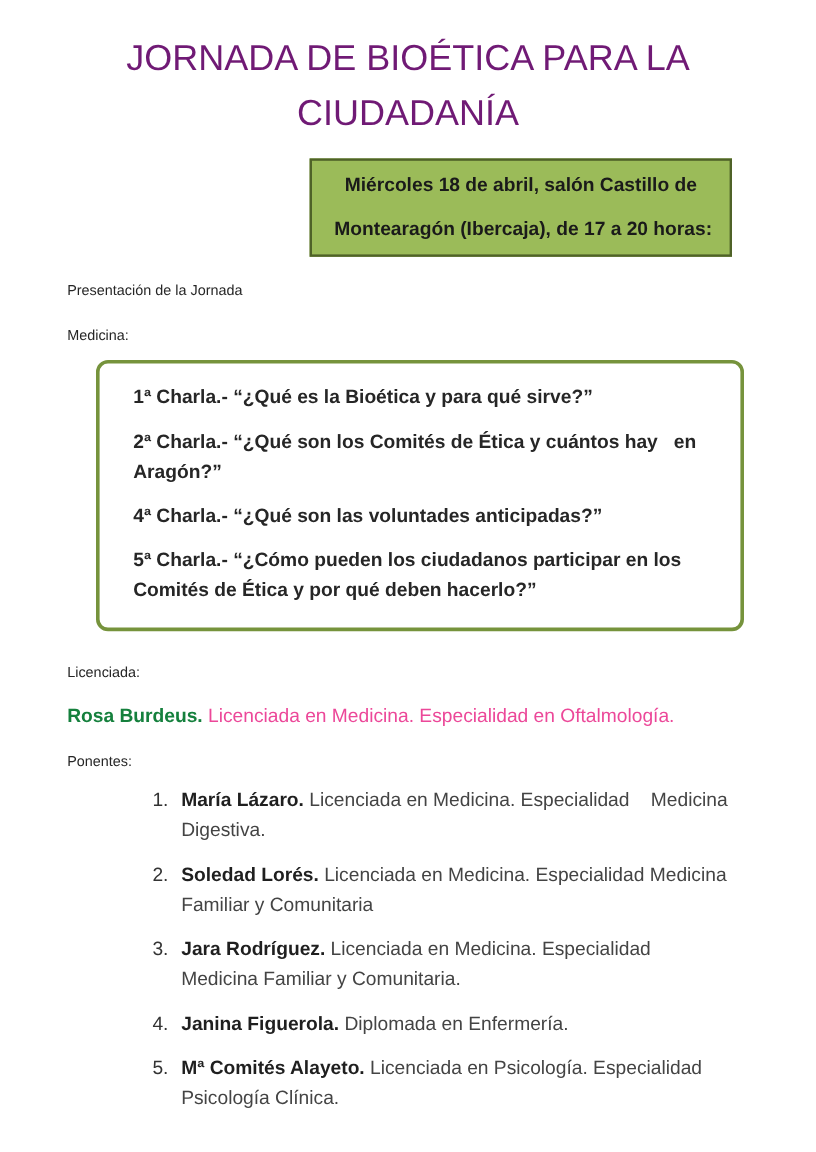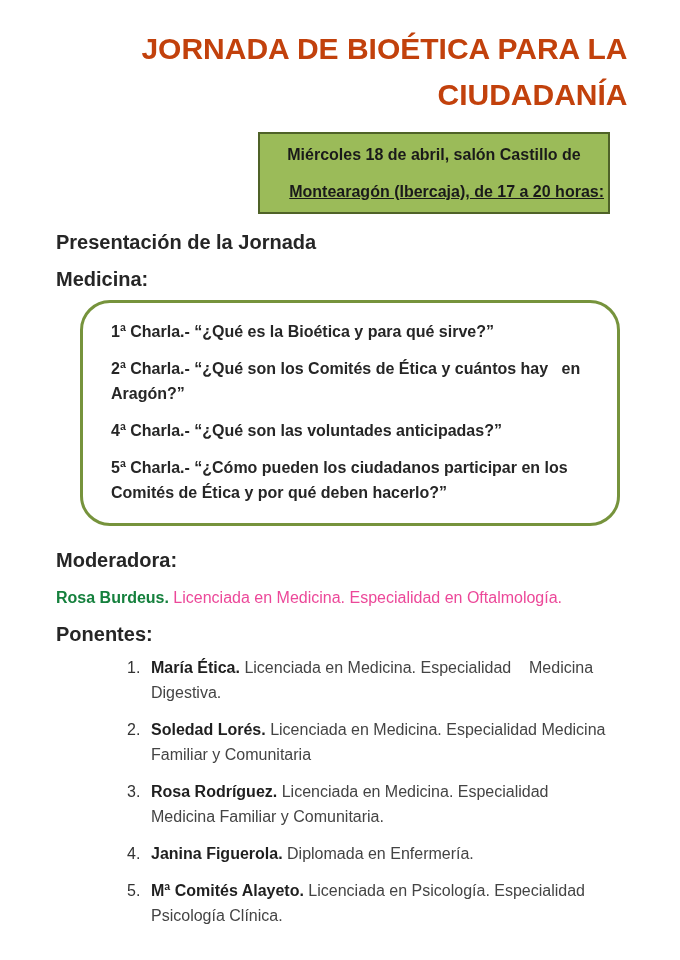--- a/index.html
+++ b/index.html
@@ -10,51 +10,51 @@
     height: 960px;
     margin: 0 auto;
     background: #ffffff;
     font-family: "Liberation Sans", sans-serif;
     color: #262626;
     overflow: hidden;
   }
   .title {
     margin: 26px auto 0 auto;
     max-width: 575px;
-    text-align: right;
+    text-align: center;
     font-size: 30px;
-    font-weight: bold;
+    font-weight: normal;
     line-height: 46px;
-    color: #c2410c;
+    color: #701a75;
   }
   .date-box {
     margin: 14px 38px 0 258px;
     width: 352px;
     background: #9bbb59;
     border: 2px solid #4f6228;
     padding: 2px 4px;
     font-size: 16px;
     font-weight: bold;
     color: #1a1a1a;
     line-height: 37px;
   }
   .date-box .l1 { text-align: center; }
-  .date-box .l2 { text-align: right; padding-left: 4px; text-decoration: underline; }
+  .date-box .l2 { text-align: center; padding-left: 4px; }
   .label {
     margin: 16px 0 0 56px;
-    font-size: 20px;
-    font-weight: bold;
+    font-size: 12px;
+    font-weight: normal;
     color: #262626;
     line-height: 25px;
   }
   .label.tight { margin-top: 12px; }
   .charlas-box {
     margin: 8px 60px 0 80px;
     border: 3px solid #76933c;
-    border-radius: 30px;
+    border-radius: 10px;
     padding: 10px 20px 12px 28px;
   }
   .charla {
     font-size: 16px;
     font-weight: bold;
     color: #262626;
     line-height: 25px;
     margin: 6px 0;
     white-space: pre-wrap;
   }
@@ -104,41 +104,41 @@
 
   <p class="label tight">Medicina:</p>
 
   <div class="charlas-box">
     <p class="charla">1ª Charla.- “¿Qué es la Bioética y para qué sirve?”</p>
     <p class="charla">2ª Charla.- “¿Qué son los Comités de Ética y cuántos hay   en Aragón?”</p>
     <p class="charla">4ª Charla.- “¿Qué son las voluntades anticipadas?”</p>
     <p class="charla">5ª Charla.- “¿Cómo pueden los ciudadanos participar en los Comités de Ética y por qué deben hacerlo?”</p>
   </div>
 
-  <p class="label" style="margin-top:22px">Moderadora:</p>
+  <p class="label" style="margin-top:22px">Licenciada:</p>
 
   <p class="person-line"><span class="name">Rosa Burdeus.</span><span class="desc"> Licenciada en Medicina. Especialidad en Oftalmología.</span></p>
 
   <p class="label tight">Ponentes:</p>
 
   <div class="ponentes-list">
 
     <div class="ponente-row">
       <span class="num">1.</span>
-      <span class="ptext"><span class="name">María Ética.</span><span class="desc"> Licenciada en Medicina. Especialidad    Medicina Digestiva.</span></span>
+      <span class="ptext"><span class="name">María Lázaro.</span><span class="desc"> Licenciada en Medicina. Especialidad    Medicina Digestiva.</span></span>
     </div>
 
     <div class="ponente-row">
       <span class="num">2.</span>
       <span class="ptext"><span class="name">Soledad Lorés.</span><span class="desc"> Licenciada en Medicina. Especialidad Medicina Familiar y Comunitaria</span></span>
     </div>
 
     <div class="ponente-row">
       <span class="num">3.</span>
-      <span class="ptext"><span class="name">Rosa Rodríguez.</span><span class="desc"> Licenciada en Medicina. Especialidad Medicina Familiar y Comunitaria.</span></span>
+      <span class="ptext"><span class="name">Jara Rodríguez.</span><span class="desc"> Licenciada en Medicina. Especialidad Medicina Familiar y Comunitaria.</span></span>
     </div>
 
     <div class="ponente-row">
       <span class="num">4.</span>
       <span class="ptext"><span class="name">Janina Figuerola.</span><span class="desc"> Diplomada en Enfermería.</span></span>
     </div>
 
     <div class="ponente-row">
       <span class="num">5.</span>
       <span class="ptext"><span class="name">Mª Comités Alayeto.</span><span class="desc"> Licenciada en Psicología. Especialidad Psicología Clínica.</span></span>

